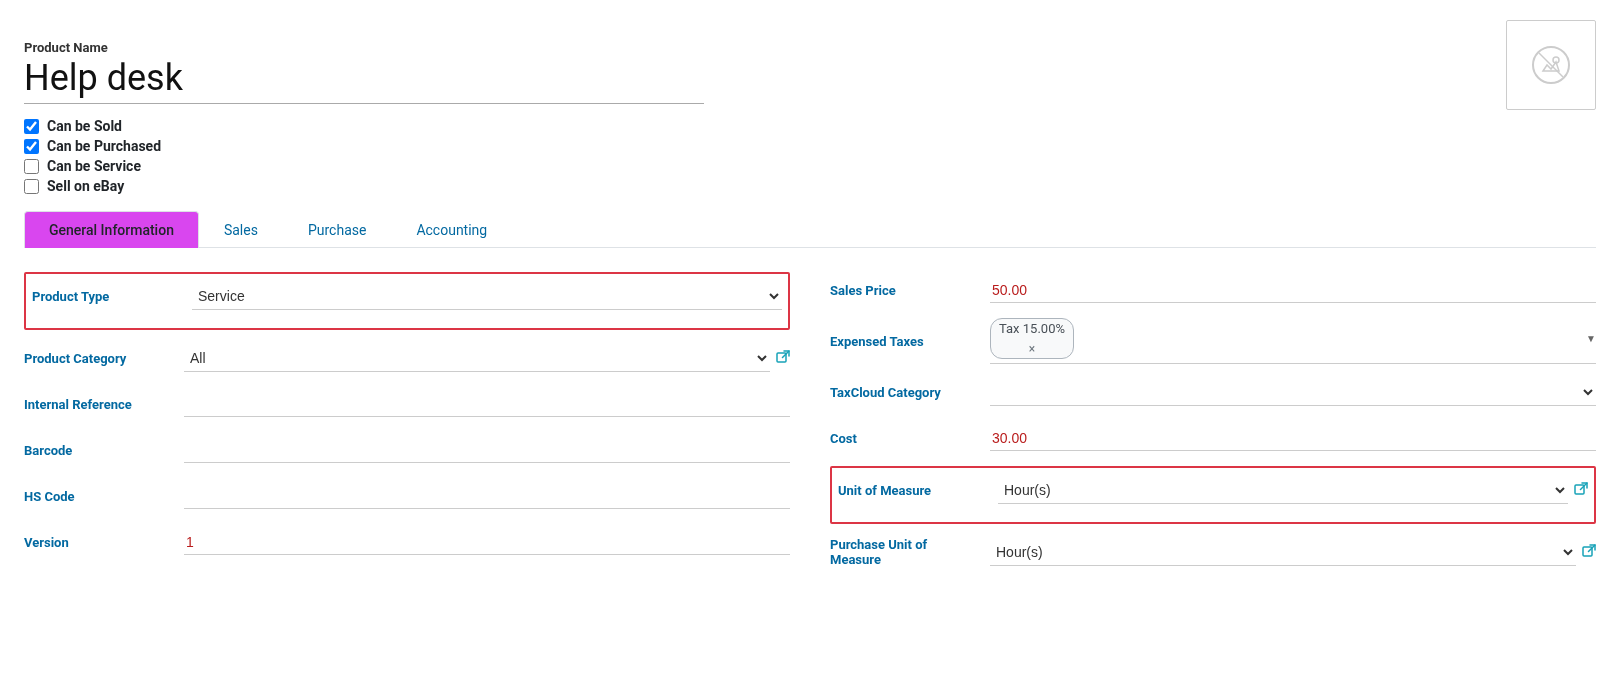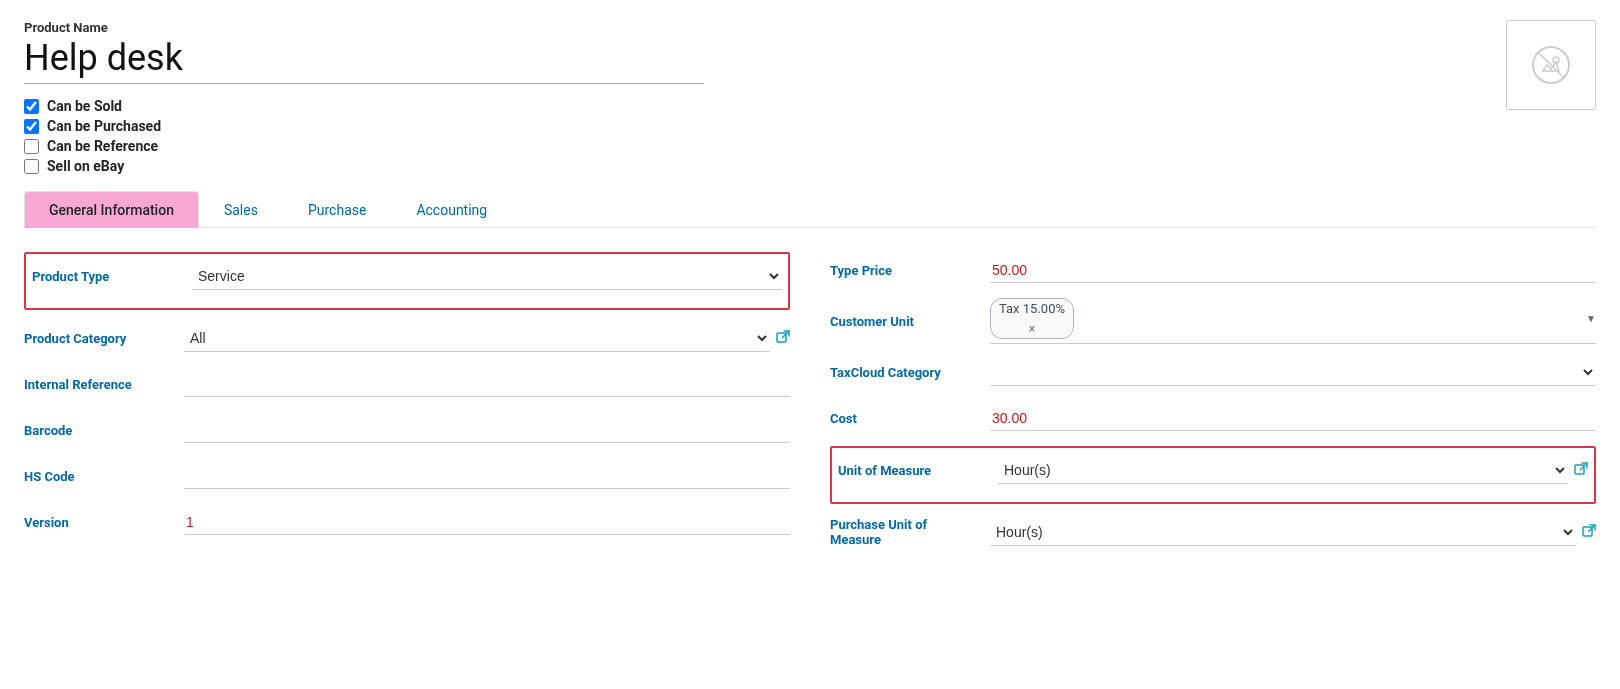--- a/index.html
+++ b/index.html
@@ -8,20 +8,21 @@
       font-size: 14px;
       color: #212529;
       background: #fff;
       padding: 20px 24px;
     }
     .product-name-label {
       font-size: 13px;
       font-weight: 700;
       color: #333;
       margin-bottom: 2px;
+      margin-top: 20px;
     }
     .product-name-value {
       font-size: 36px;
       font-weight: 400;
       color: #111;
       margin-bottom: 4px;
     }
     .product-name-underline {
       border: none;
       border-bottom: 1px solid #aaa;
@@ -71,21 +72,21 @@
       font-size: 14px;
       color: #0369a1;
       border: 1px solid transparent;
       border-bottom: none;
       border-radius: 4px 4px 0 0;
       background: transparent;
       position: relative;
       top: 1px;
     }
     .tab.active {
-      background: #f9a8d4;
+      background: #d946ef;
       border-color: #dee2e6;
       border-bottom-color: #fff;
       color: #212529;
       font-weight: 500;
     }
     .form-grid {
       display: grid;
       grid-template-columns: 1fr 1fr;
       gap: 0 40px;
     }
@@ -189,21 +190,21 @@
       <label class="checkbox-item">
         <input type="checkbox" checked="" style="">
         <span>Can be Sold</span>
       </label>
       <label class="checkbox-item">
         <input type="checkbox" checked="" style="">
         <span>Can be Purchased</span>
       </label>
       <label class="checkbox-item">
         <input type="checkbox" style="">
-        <span>Can be Reference</span>
+        <span>Can be Service</span>
       </label>
       <label class="checkbox-item">
         <input type="checkbox" style="">
         <span>Sell on eBay</span>
       </label>
     </div>
   </div>
   <div class="product-image-placeholder">
     <svg width="40" height="40" viewBox="0 0 40 40" fill="none">
       <circle cx="20" cy="20" r="18" stroke="#ccc" stroke-width="2"></circle>
@@ -279,28 +280,28 @@
       <div class="form-label">Version</div>
       <div class="form-value">
         <input type="text" class="form-input" value="1" style="">
       </div>
     </div>
   </div>
 
   <div class="form-section">
 
     <div class="form-row">
-      <div class="form-label">Type Price</div>
+      <div class="form-label">Sales Price</div>
       <div class="form-value">
         <input type="text" class="form-input" value="50.00" style="">
       </div>
     </div>
 
     <div class="form-row">
-      <div class="form-label">Customer Unit</div>
+      <div class="form-label">Expensed Taxes</div>
       <div class="customer-taxes-field">
         <span class="tax-badge">
           <span>Tax 15.00%</span>
           <span class="remove-x">×</span>
         </span>
         <span style="flex:1"></span>
         <span class="dropdown-arrow">▼</span>
       </div>
     </div>
 

